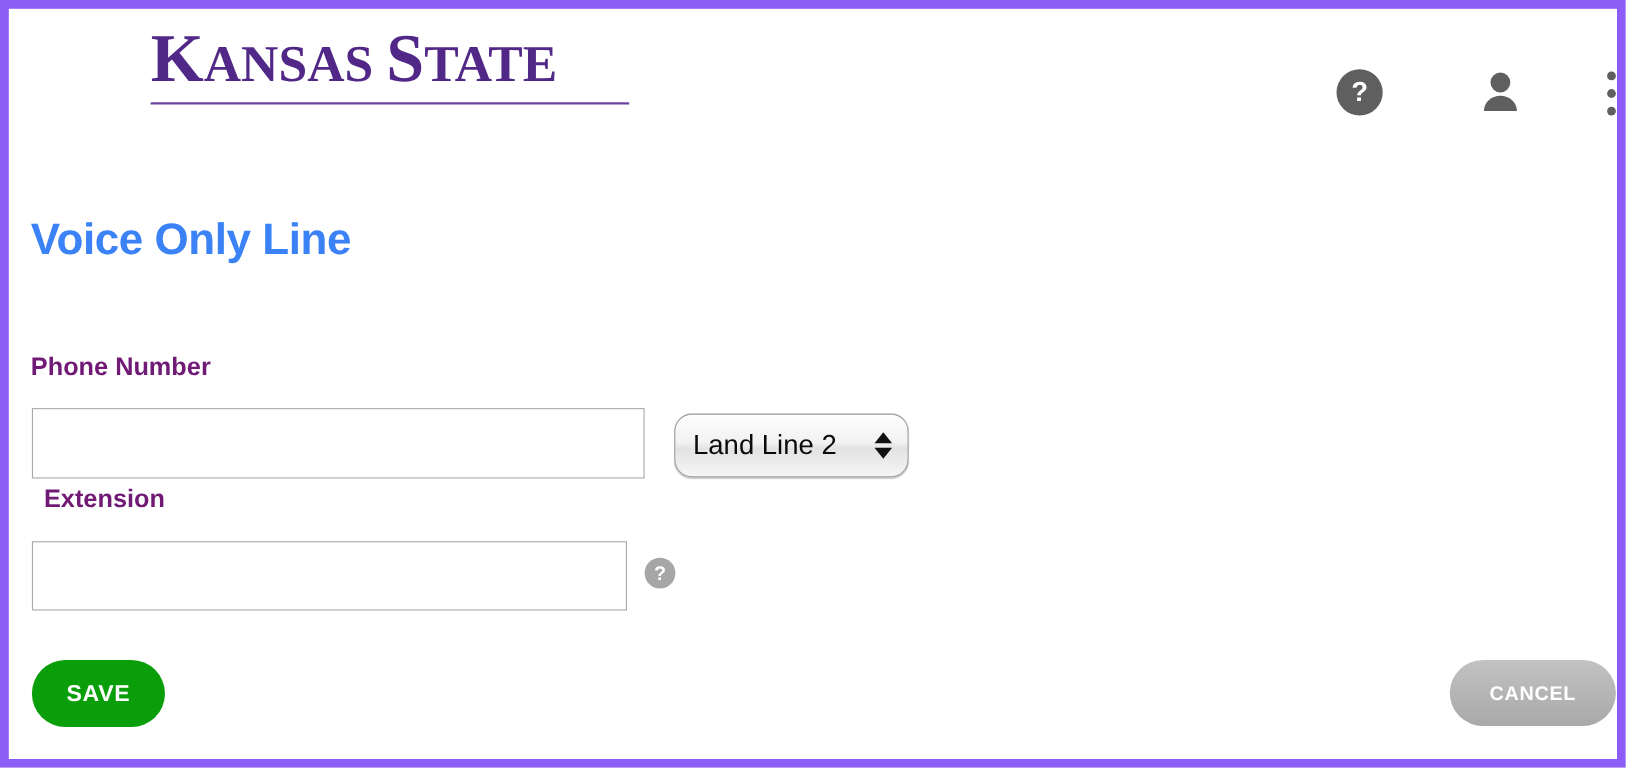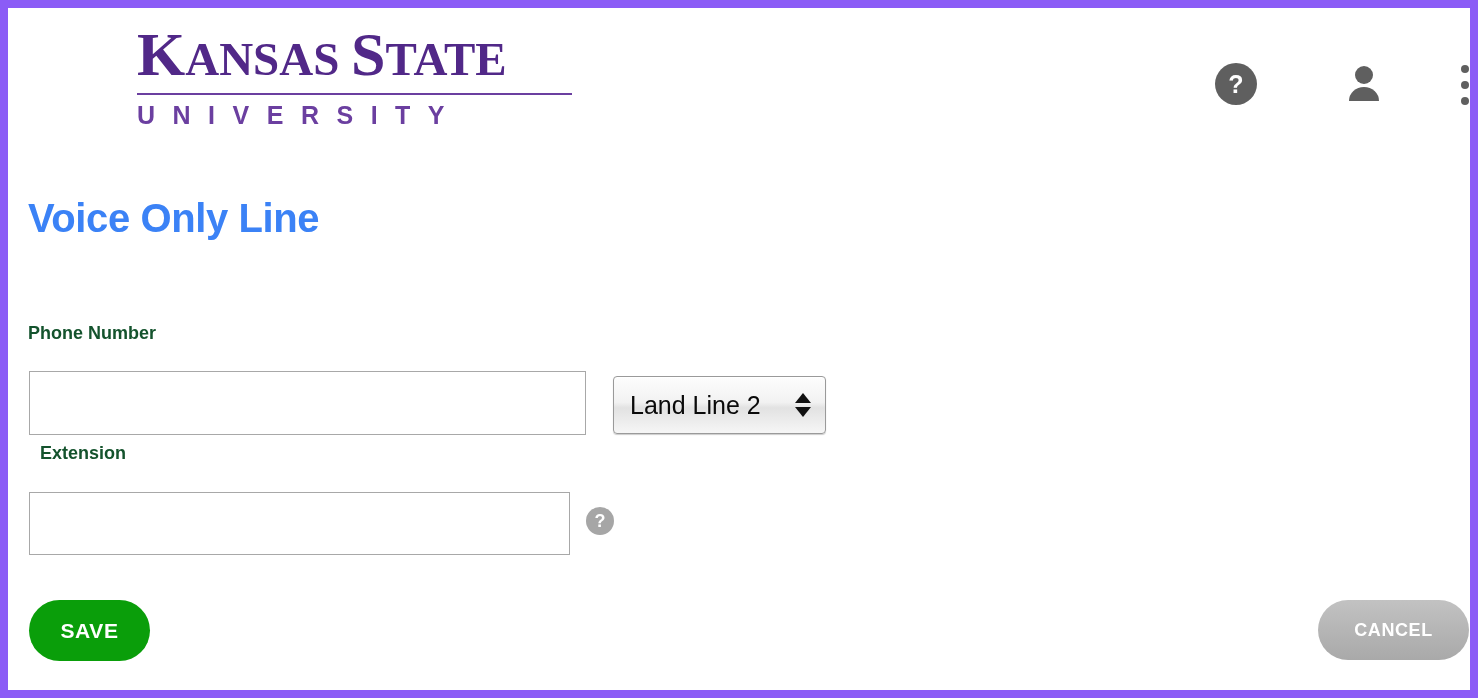--- a/index.html
+++ b/index.html
@@ -140,23 +140,23 @@
     font-size: 40px;
     font-weight: 700;
     color: #3b82f6;
     letter-spacing: -0.4px;
     line-height: 44px;
   }
 
   .field-label {
     position: absolute;
     font-family: "Liberation Sans", sans-serif;
-    font-size: 18px;
-    font-weight: 700;
-    color: #14532d;
+    font-size: 23px;
+    font-weight: 700;
+    color: #701a75;
     line-height: 26px;
   }
   #label-phone-number { left: 20px; top: 172px; }
   #label-extension    { left: 32px; top: 292px; }
 
   .text-input {
     position: absolute;
     box-sizing: border-box;
     background: #ffffff;
     border: 1px solid #a8a8a8;
@@ -185,21 +185,21 @@
     position: absolute;
     left: 605px;
     top: 228px;
   }
   #select-line-type {
     position: relative;
     box-sizing: border-box;
     width: 213px;
     height: 58px;
     border: 1px solid #9a9a9a;
-    border-radius: 4px;
+    border-radius: 16px;
     background: linear-gradient(180deg, #fdfdfd 0%, #f2f2f2 45%, #e2e2e2 55%, #f6f6f6 100%);
     box-shadow: 0 1px 1px rgba(0,0,0,0.20), inset 0 1px 0 #ffffff;
     display: flex;
     align-items: center;
     cursor: pointer;
     user-select: none;
   }
   #select-line-type-value {
     font-family: "Liberation Sans", sans-serif;
     font-size: 25px;
@@ -285,21 +285,20 @@
 </head>
 <body>
 
 <div id="page">
 
   <div id="header">
 
     <div id="logo">
       <div id="logo-wordmark"><span class="lead">K</span><span class="rest">ANSAS </span><span class="lead">S</span><span class="rest">TATE</span></div>
       <div id="logo-rule"></div>
-      <div id="logo-sub">UNIVERSITY</div>
     </div>
 
     <div class="hdr-icon" id="help-icon-top">
       <div class="circle-q">?</div>
     </div>
 
     <div class="hdr-icon" id="account-icon">
       <svg width="46" height="46" viewBox="0 0 46 46" aria-hidden="true">
         <circle cx="23" cy="14" r="9" fill="#5f5f5f"></circle>
         <path d="M8 40 a15 14 0 0 1 30 0 z" fill="#5f5f5f"></path>

